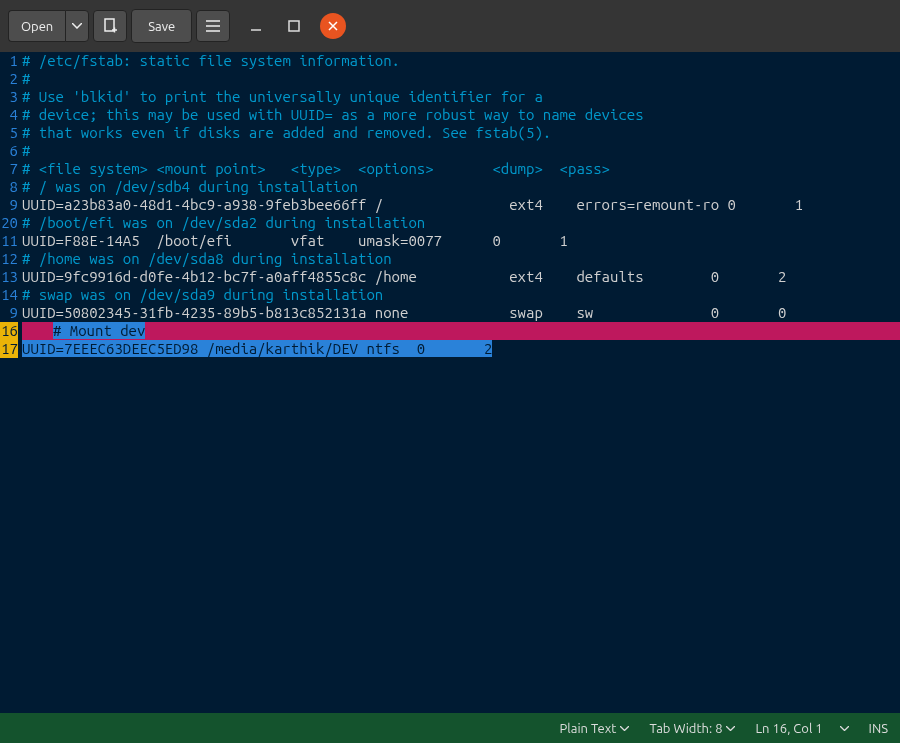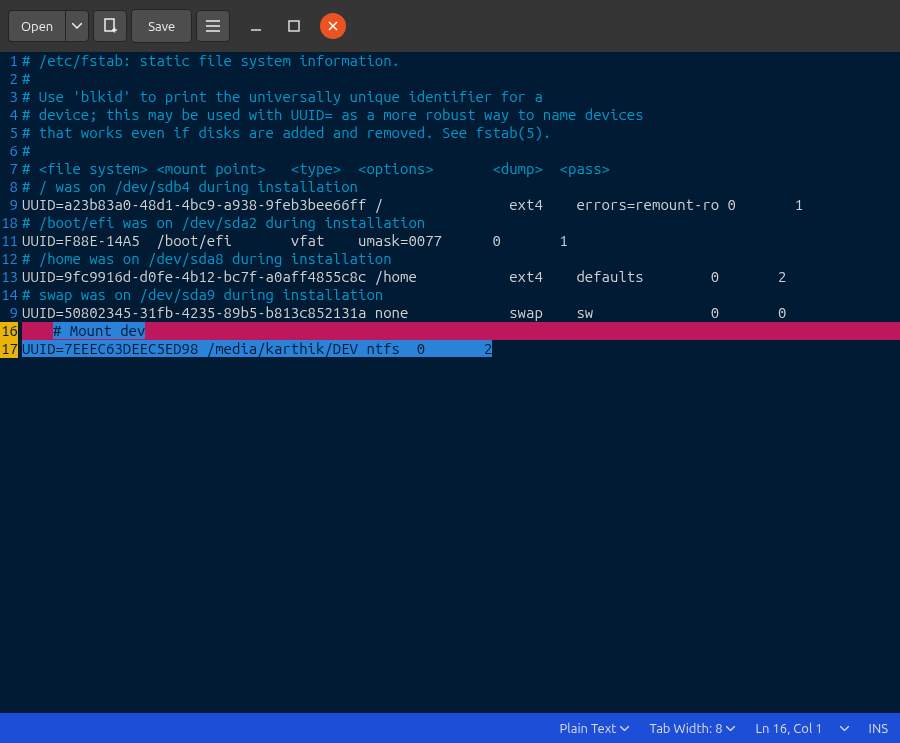--- a/index.html
+++ b/index.html
@@ -89,21 +89,21 @@
   flex: 1;
   white-space: pre;
   color: #d0d0d0;
 }
 .line { height: 18px; }
 .comment { color: #0099cc; text-align: center; }
 .sel-line-bg { background: #be185d; display: block; width: 100%; padding-left: 31px; }
 .sel-text { background: #2a82d9; color: #001b33; }
 .statusbar {
   height: 30px;
-  background: #1d4ed8;
+  background: #14532d;
   display: flex;
   align-items: center;
   color: #ddd;
   font-size: 13px;
   padding: 0 12px;
   gap: 20px;
 }
 .status-spacer { flex: 1; }
 .status-item { display: flex; align-items: center; gap: 4px; cursor: pointer; }
 svg { display: block; }
@@ -155,21 +155,21 @@
   <div class="gutter" id="gutter">
       <div class="ln">1</div>
       <div class="ln">2</div>
       <div class="ln">3</div>
       <div class="ln">4</div>
       <div class="ln">5</div>
       <div class="ln">6</div>
       <div class="ln">7</div>
       <div class="ln">8</div>
       <div class="ln">9</div>
-      <div class="ln">18</div>
+      <div class="ln">20</div>
       <div class="ln">11</div>
       <div class="ln">12</div>
       <div class="ln">13</div>
       <div class="ln">14</div>
       <div class="ln">9</div>
       <div class="ln sel">16</div>
       <div class="ln sel">17</div>
     </div>
   <div class="code" id="code"><div class="line"><span class="comment"># /etc/fstab: static file system information.</span></div><div class="line"><span class="comment">#</span></div><div class="line"><span class="comment"># Use 'blkid' to print the universally unique identifier for a</span></div><div class="line"><span class="comment"># device; this may be used with UUID= as a more robust way to name devices</span></div><div class="line"><span class="comment"># that works even if disks are added and removed. See fstab(5).</span></div><div class="line"><span class="comment">#</span></div><div class="line"><span class="comment"># &lt;file system&gt; &lt;mount point&gt;   &lt;type&gt;  &lt;options&gt;       &lt;dump&gt;  &lt;pass&gt;</span></div><div class="line"><span class="comment"># / was on /dev/sdb4 during installation</span></div><div class="line"><span class="">UUID=a23b83a0-48d1-4bc9-a938-9feb3bee66ff /               ext4    errors=remount-ro 0       1</span></div><div class="line"><span class="comment"># /boot/efi was on /dev/sda2 during installation</span></div><div class="line"><span class="">UUID=F88E-14A5  /boot/efi       vfat    umask=0077      0       1</span></div><div class="line"><span class="comment"># /home was on /dev/sda8 during installation</span></div><div class="line"><span class="">UUID=9fc9916d-d0fe-4b12-bc7f-a0aff4855c8c /home           ext4    defaults        0       2</span></div><div class="line"><span class="comment"># swap was on /dev/sda9 during installation</span></div><div class="line"><span class="">UUID=50802345-31fb-4235-89b5-b813c852131a none            swap    sw              0       0</span></div><div class="line sel-line-bg"><span class="comment sel-text"># Mount dev</span></div><div class="line"><span class=" sel-text">UUID=7EEEC63DEEC5ED98 /media/karthik/DEV ntfs  0       2</span></div></div>
 </div>

